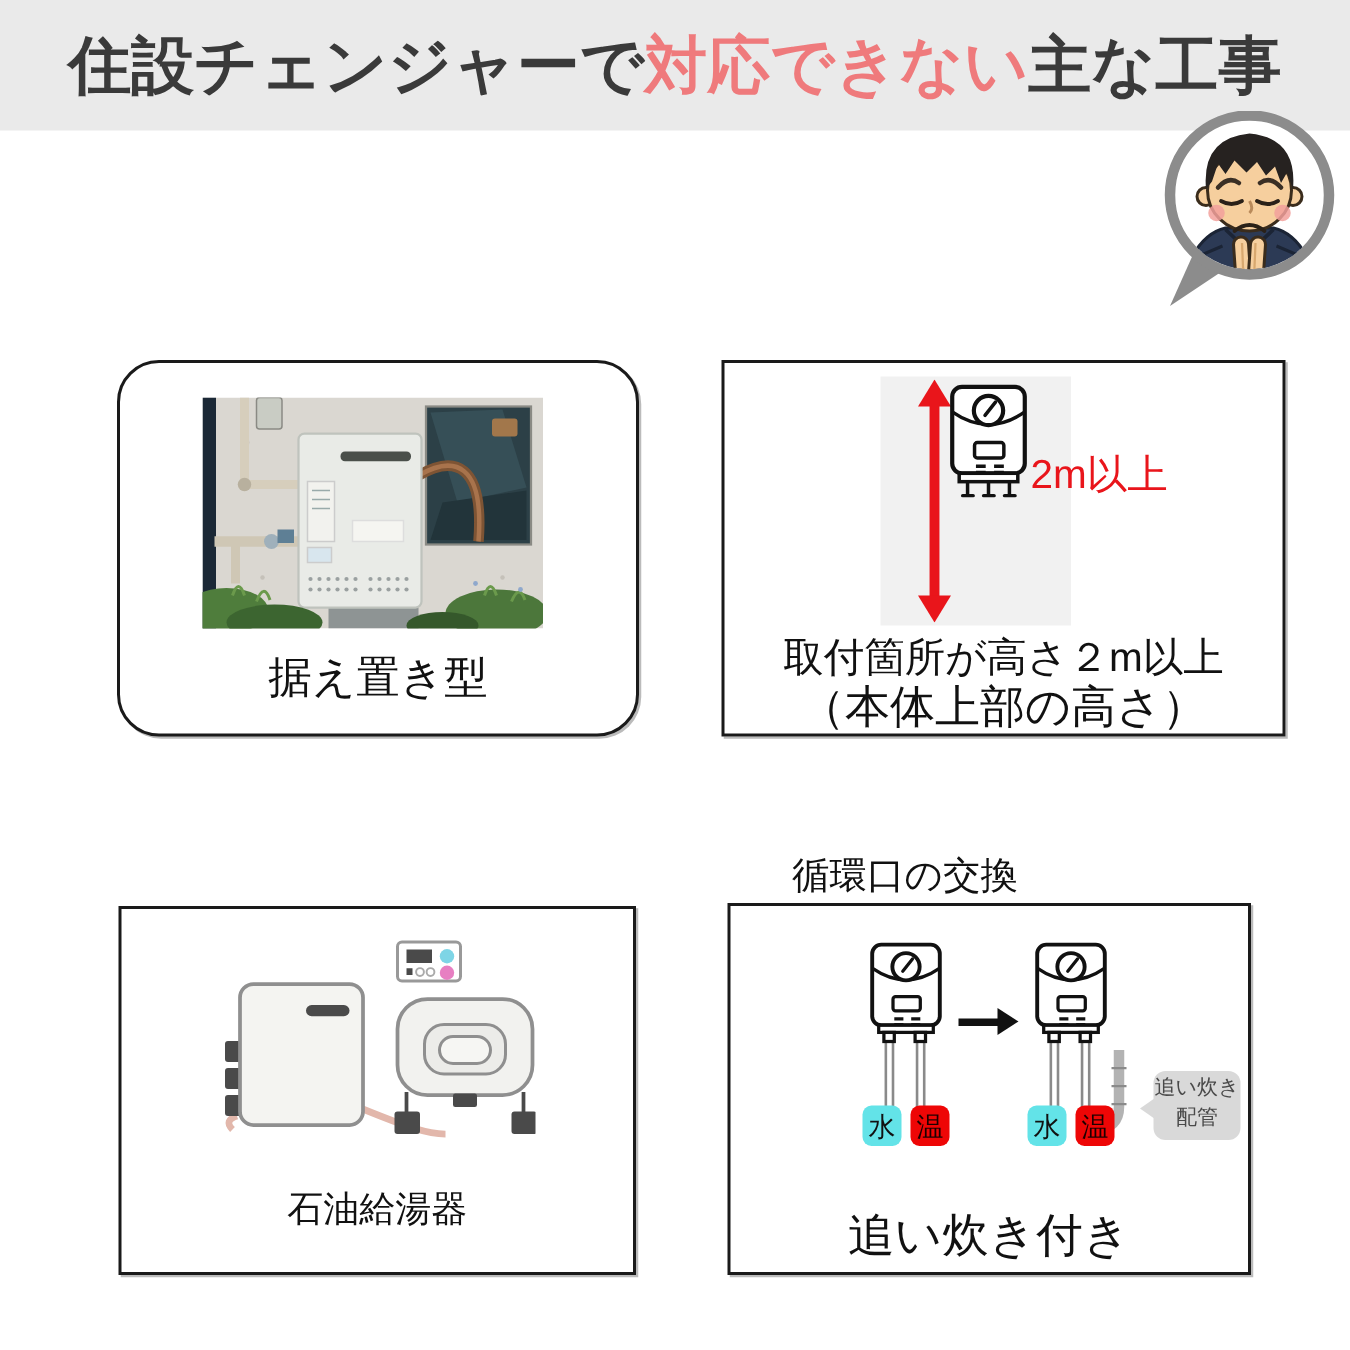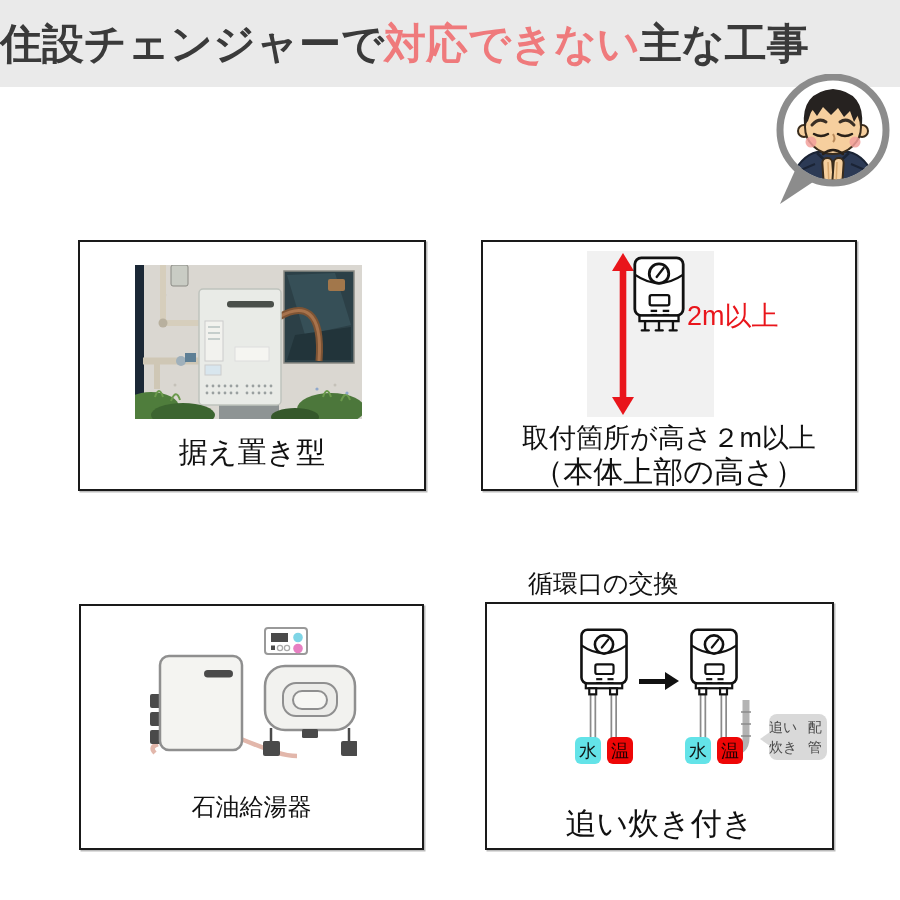--- a/index.html
+++ b/index.html
@@ -3,29 +3,29 @@
 <meta charset="utf-8">
 <style>
   html,body { margin:0; padding:0; background:#fff; }
   #canvas {
     position:relative; width:900px; height:900px; background:#ffffff;
     font-family:"Liberation Sans","DejaVu Sans",sans-serif; overflow:hidden;
   }
   
   .banner {
     position:absolute; left:0; top:0; width:900px; height:87px;
-    background:#EAEAEA; display:flex; align-items:center; 
+    background:#EAEAEA; display:flex; align-items:center; justify-content:center;
   }
   .banner-title { font-size:42px; font-weight:700; color:#3A3A3A; letter-spacing:0px; white-space:nowrap; }
   .banner-title .accent { color:#EF7A7C; }
   
   .avatar { position:absolute; left:771px; top:74px; width:124px; height:136px; }
   
   .card { position:absolute; background:#fff; border:2.5px solid #1A1A1A; box-shadow:1.5px 1.5px 0 #bbb; }
-  #box1 { left:78px;  top:240px; width:344px; height:247px; }
+  #box1 { left:78px;  top:240px; width:344px; height:247px;border-radius:28px; }
   #box2 { left:481px; top:240px; width:343px; height:247px;padding-left:29px; }
   #box3 { left:79px;  top:604px; width:341px; height:242px; }
   #box4 { left:485px; top:602px; width:345px; height:244px; }
   .caption { position:absolute; left:0; right:0; text-align:center; color:#111; line-height:1.1; }
   
   .photo { position:absolute; left:55px; top:23px; width:227px; height:154px; }
   #box1 .caption { top:195px; font-size:29px; }
   
   .panel2 { position:absolute; left:104px; top:9px; width:127px; height:166px; background:#F1F1F1; }
   .red-arrow { position:absolute; left:128px; top:11px; width:24px; height:162px; }
@@ -50,21 +50,21 @@
   .badge.water { background:#63E3E8; }
   .badge.hot   { background:#EE0606; color:#1d0000; }
   #bdg-w1 { left:88px; }  #bdg-h1 { left:120px; }
   #bdg-w2 { left:198px; } #bdg-h2 { left:230px; }
   .blk-arrow { position:absolute; left:152px; top:68px; width:40px; height:18px; }
   .blk-arrow .shaft { position:absolute; left:0; top:6.5px; width:28px; height:5px; background:#111; }
   .blk-arrow .head  { position:absolute; left:26px; top:0;
     width:0; height:0; border-left:14px solid #111; border-top:9px solid transparent; border-bottom:9px solid transparent; }
   .bubble {
     position:absolute; left:282px; top:110px; width:58px; height:46px; background:#D9D9D9;
-    border-radius:8px; display:flex; align-items:center; justify-content:flex-end;
+    border-radius:8px; display:flex; flex-direction:column; align-items:center; justify-content:flex-start;
     font-size:14px; color:#4a4a4a; line-height:1.45; z-index:4;
   }
   .bubble::before {
     content:""; position:absolute; left:-9px; top:18px; width:0; height:0;
     border-right:10px solid #D9D9D9; border-top:7px solid transparent; border-bottom:7px solid transparent;
   }
   #box4 .cap-l1 { top:168px; font-size:31px; }
   #box4 .cap-l2 { top:203px; font-size:31px; }
 </style>
 </head>

